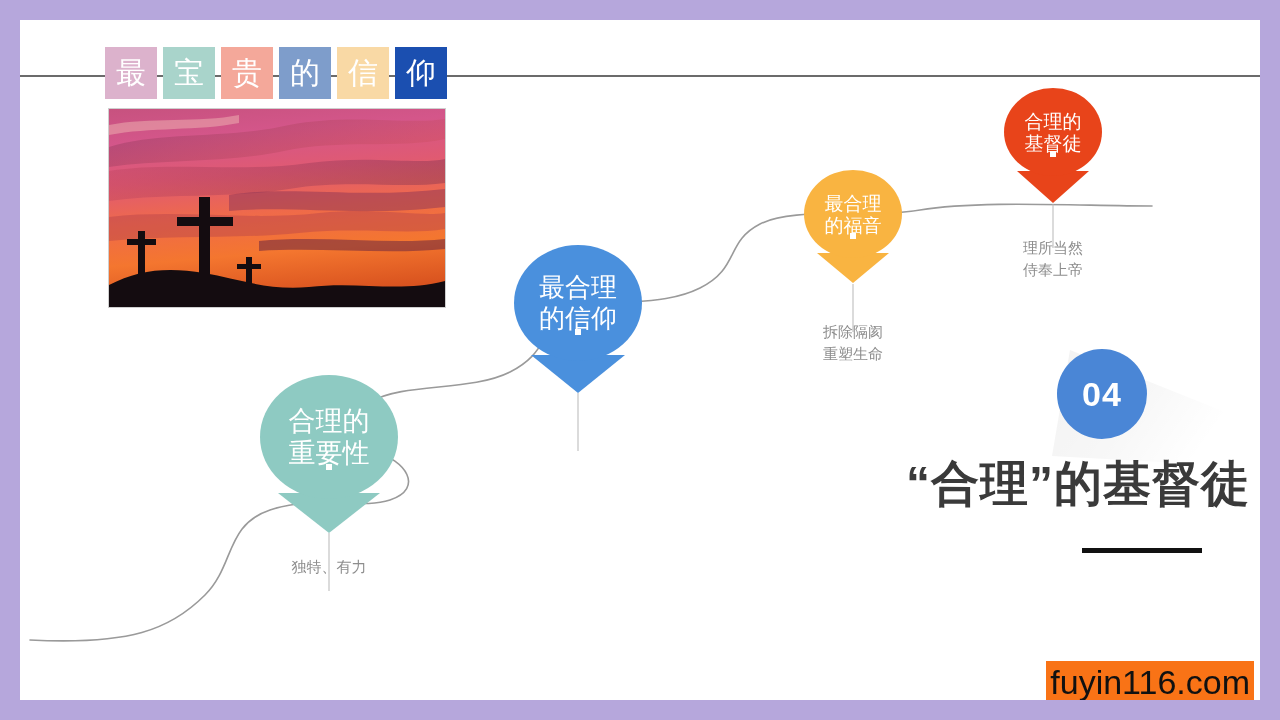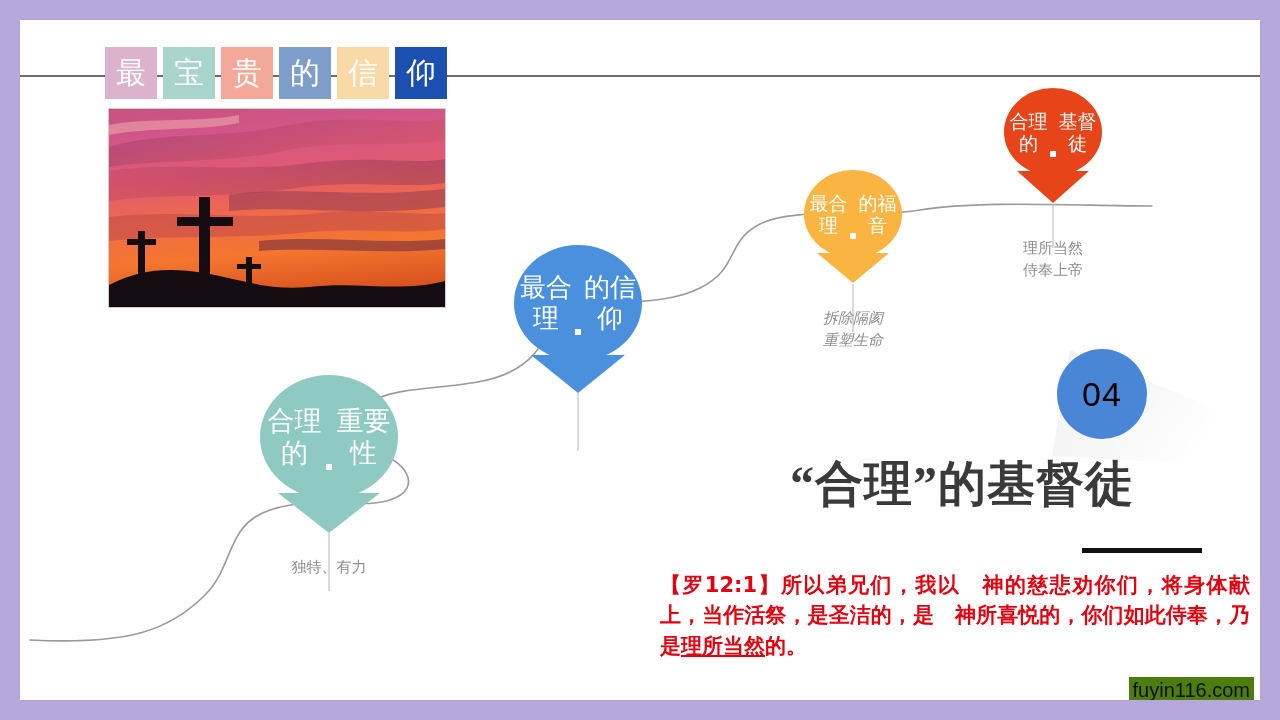--- a/index.html
+++ b/index.html
@@ -37,21 +37,21 @@
     overflow:hidden;
   }
   .photo svg{display:block;width:336px;height:198px;}
   
   .curve-layer{position:absolute;left:0;top:0;width:1240px;height:680px;pointer-events:none;}
   
   .pin{position:absolute;}
   .pin .bulb{
     position:relative;
     border-radius:50% 50% 50% 50%;
-    display:flex;flex-direction:row;align-items:center;justify-content:center;
+    display:flex;flex-direction:column;align-items:center;justify-content:center;
     color:#ffffff;line-height:1.18;
     font-family:"DejaVu Sans","Liberation Sans",sans-serif;
     text-align:center;
   }
   .pin .bulb::after{
     content:"";position:absolute;left:50%;top:72%;
     transform:translateX(-50%);
     width:0;height:0;border-style:solid;
   }
   .pin .stem{
@@ -69,48 +69,48 @@
   
   .badge-shadow{
     position:absolute;left:1020px;top:318px;width:230px;height:130px;
     background:linear-gradient(125deg, rgba(0,0,0,0.055) 0%, rgba(0,0,0,0.03) 45%, rgba(0,0,0,0) 75%);
     clip-path:polygon(30px 12px, 230px 92px, 230px 130px, 12px 118px);
   }
   .badge{
     position:absolute;left:1037px;top:329px;width:90px;height:90px;
     border-radius:50%;background:#4a86d6;
     display:flex;align-items:center;justify-content:center;
-    color:#000000;font-size:34px;font-weight:normal;letter-spacing:1px;
+    color:#ffffff;font-size:34px;font-weight:bold;letter-spacing:1px;
   }
   
   .main-heading{
     position:absolute;left:770px;top:432px;width:460px;
-    text-align:left;
-    font-family:Liberation Serif, serif;
+    text-align:right;
+    font-family:Liberation Sans, sans-serif;
     font-weight:bold;font-size:48px;color:#3a3a3a;letter-spacing:1px;
     white-space:nowrap;
   }
   .heading-bar{
     position:absolute;left:1062px;top:528px;width:120px;height:5px;background:#111;
   }
   
   .verse{
     position:absolute;left:640px;top:550px;width:590px;
     color:#e3000f;
     font-family:"DejaVu Sans","Liberation Sans",sans-serif;
     font-weight:bold;font-size:21px;line-height:1.45;
     text-align:justify;
   }
   .verse .u{text-decoration:underline;}
   
   .watermark{
     position:absolute;right:6px;bottom:-4px;
-    font-size:20px;color:#111;
+    font-size:34px;color:#111;
     font-family:"Liberation Sans","DejaVu Sans",sans-serif;
-    background:#4d7c0f;padding:2px 4px;
+    background:#f97316;padding:2px 4px;
   }
 </style>
 </head>
 <body>
 
 <div class="slide">
 
   <div class="header-rule"></div>
 
   <div class="title-row">
@@ -197,21 +197,21 @@
   <div class="pin" style="left:784px;top:150px;">
     <div class="bulb" style="width:98px;height:88px;background:#f9b441;font-size:19px;">
       <span>最合理</span>
       <span>的福音</span>
     </div>
     <svg width="98" height="30" style="display:block;margin-top:-5px;">
       <polygon points="13,0 85,0 49,30" fill="#f9b441"></polygon>
     </svg>
     <div class="stem" style="top:114px;height:48px;"></div>
   </div>
-  <div class="pin-caption" style="left:763px;top:288px;width:140px;font-style:italic;">拆除隔阂
+  <div class="pin-caption" style="left:763px;top:302px;width:140px;">拆除隔阂
 重塑生命</div>
 
   <div class="pin" style="left:984px;top:68px;">
     <div class="bulb" style="width:98px;height:88px;background:#e8441a;font-size:19px;">
       <span>合理的</span>
       <span>基督徒</span>
     </div>
     <svg width="98" height="32" style="display:block;margin-top:-5px;">
       <polygon points="13,0 85,0 49,32" fill="#e8441a"></polygon>
     </svg>
@@ -219,19 +219,16 @@
   </div>
   <div class="pin-caption" style="left:963px;top:218px;width:140px;">理所当然
 侍奉上帝</div>
 
   <div class="badge-shadow"></div>
   <div class="badge">04</div>
 
   <div class="main-heading">“合理”的基督徒</div>
   <div class="heading-bar"></div>
 
-  <div class="verse">
-    <span>【罗12:1】</span><span>所以弟兄们，我以　神的慈悲劝你们，将身体献上，当作活祭，是圣洁的，是　神所喜悦的，你们如此侍奉，乃是</span><span class="u">理所当然</span><span>的。</span>
-  </div>
 
   <div class="watermark">fuyin116.com</div>
 
 </div>
 
 </body></html>

